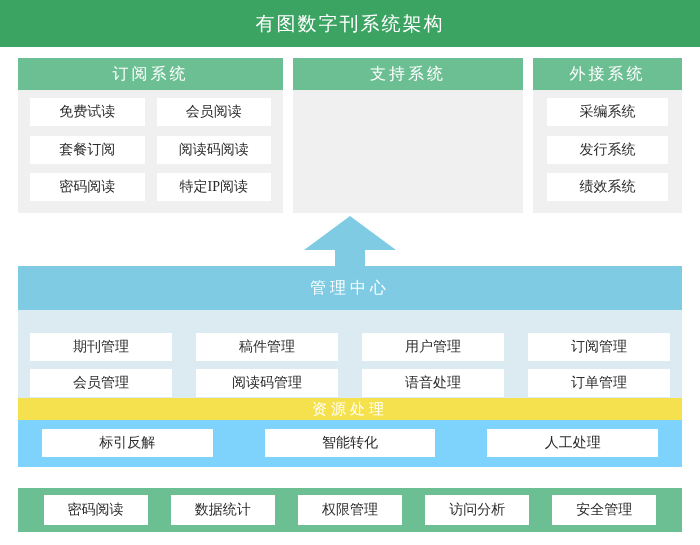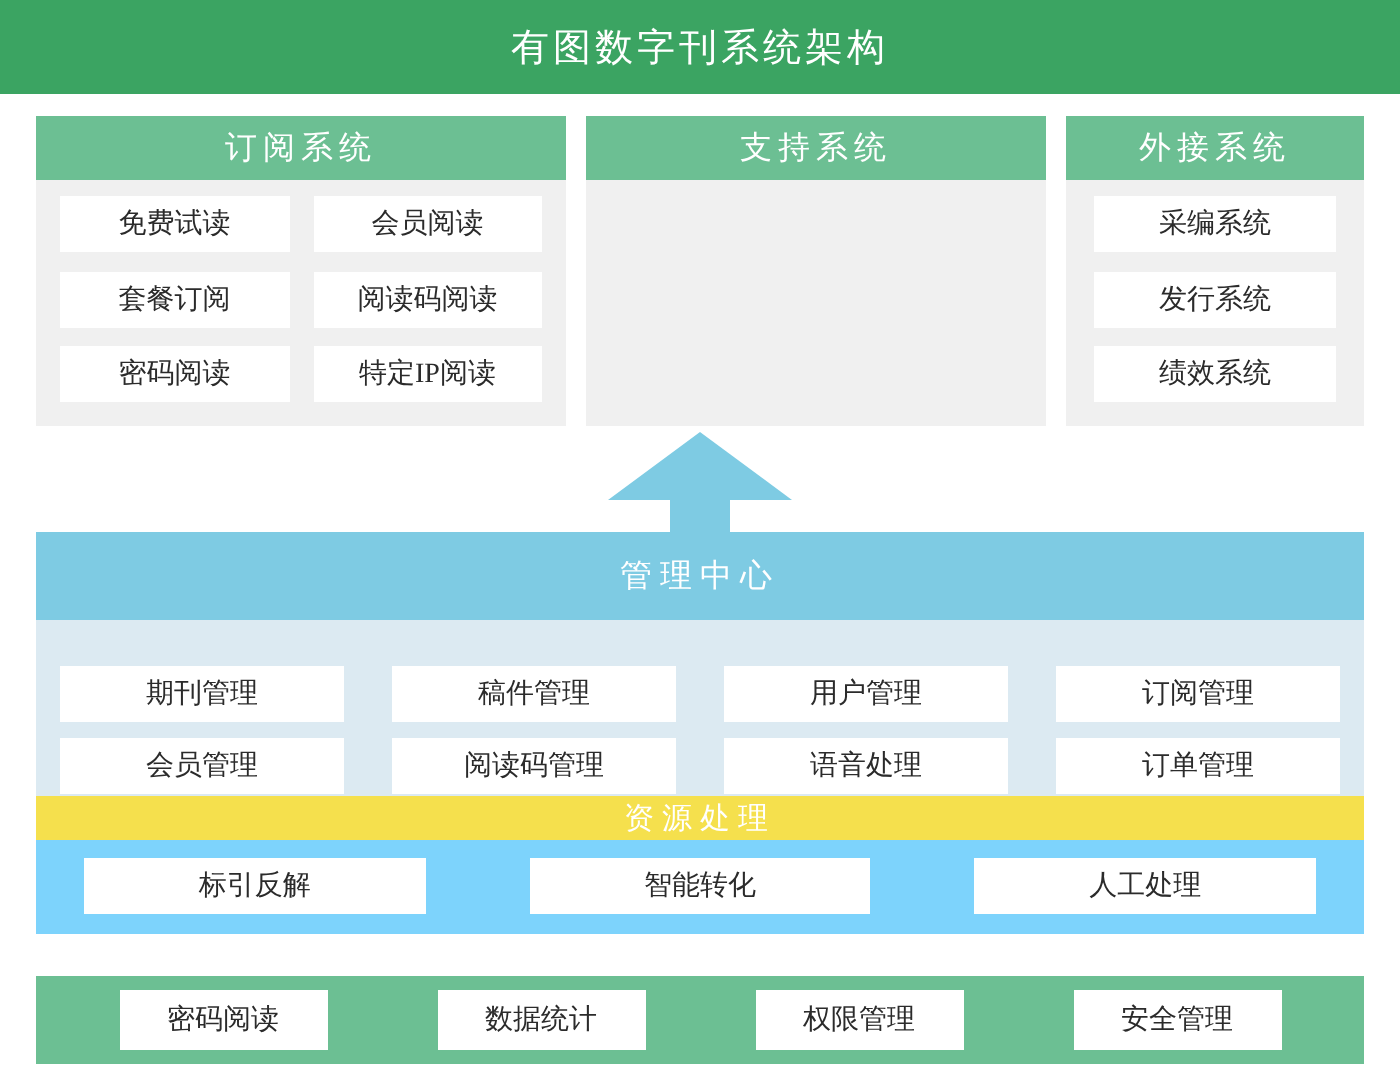--- a/index.html
+++ b/index.html
@@ -273,16 +273,17 @@
       <div class="chip">标引反解</div>
       <div class="chip">智能转化</div>
       <div class="chip">人工处理</div>
     </div>
   </div>
 
   <div class="bottom-bar">
     <div class="chip">密码阅读</div>
     <div class="chip">数据统计</div>
     <div class="chip">权限管理</div>
+    <div class="chip">访问分析</div>
     <div class="chip">安全管理</div>
   </div>
 
 </div>
 
 </body></html>

